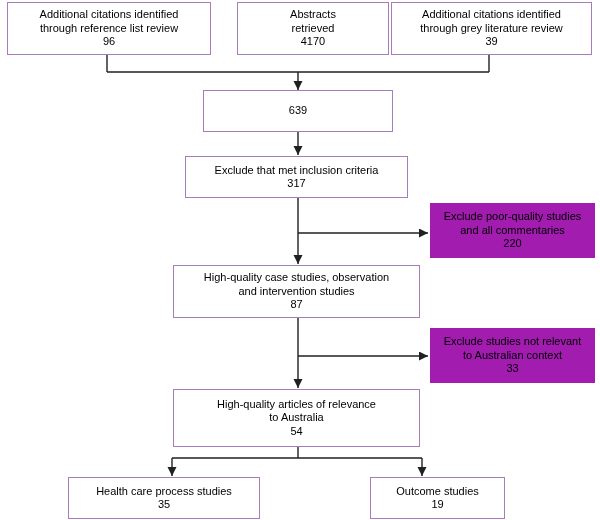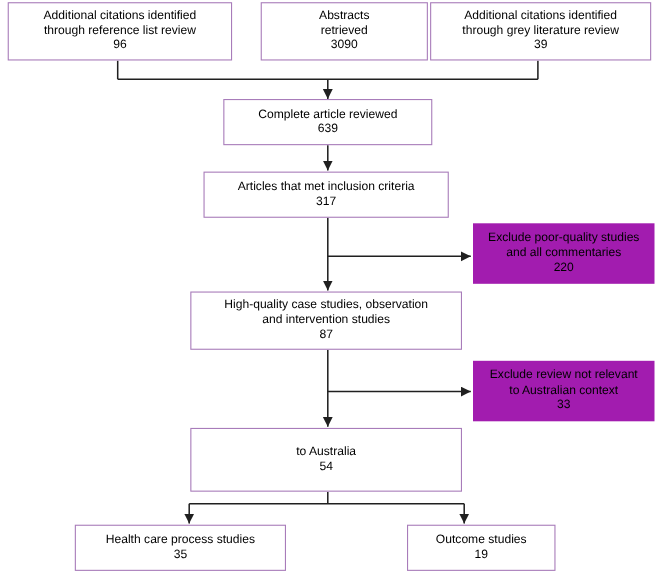--- a/index.html
+++ b/index.html
@@ -71,58 +71,58 @@
 
   <div class="node" style="left:7px; top:2px; width:204px; height:53px">
     <span>Additional citations identified</span>
     <span>through reference list review</span>
     <span>96</span>
   </div>
 
   <div class="node" style="left:237px; top:2px; width:152px; height:53px">
     <span>Abstracts</span>
     <span>retrieved</span>
-    <span>3090</span>
+    <span>4170</span>
   </div>
 
   <div class="node" style="left:391px; top:2px; width:201px; height:53px">
     <span>Additional citations identified</span>
     <span>through grey literature review</span>
     <span>39</span>
   </div>
 
   <div class="node" style="left:203px; top:90px; width:190px; height:38px">
-    <span>Complete article reviewed</span>
     <span>639</span>
   </div>
 
   <div class="node" style="left:185px; top:156px; width:223px; height:40px">
-    <span>Articles that met inclusion criteria</span>
+    <span>Exclude that met inclusion criteria</span>
     <span>317</span>
   </div>
 
   <div class="node exclude" style="left:430px; top:203px; width:165px; height:55px">
     <span>Exclude poor-quality studies</span>
     <span>and all commentaries</span>
     <span>220</span>
   </div>
 
   <div class="node" style="left:173px; top:265px; width:247px; height:53px">
     <span>High-quality case studies, observation</span>
     <span>and intervention studies</span>
     <span>87</span>
   </div>
 
   <div class="node exclude" style="left:430px; top:328px; width:165px; height:55px">
-    <span>Exclude review not relevant</span>
+    <span>Exclude studies not relevant</span>
     <span>to Australian context</span>
     <span>33</span>
   </div>
 
   <div class="node" style="left:173px; top:389px; width:247px; height:58px">
+    <span>High-quality articles of relevance</span>
     <span>to Australia</span>
     <span>54</span>
   </div>
 
   <div class="node" style="left:68px; top:477px; width:192px; height:41px">
     <span>Health care process studies</span>
     <span>35</span>
   </div>
 
   <div class="node" style="left:370px; top:477px; width:135px; height:24px">

